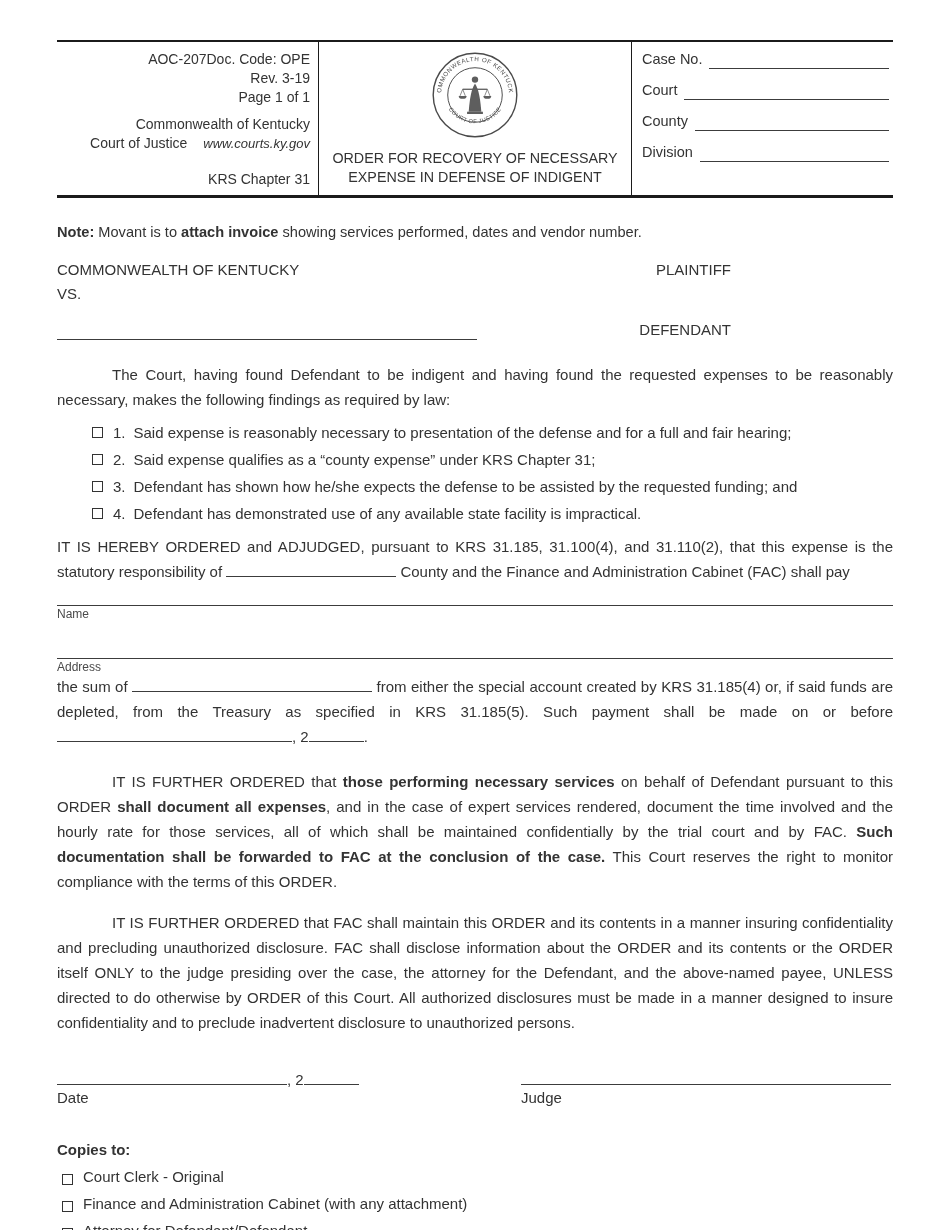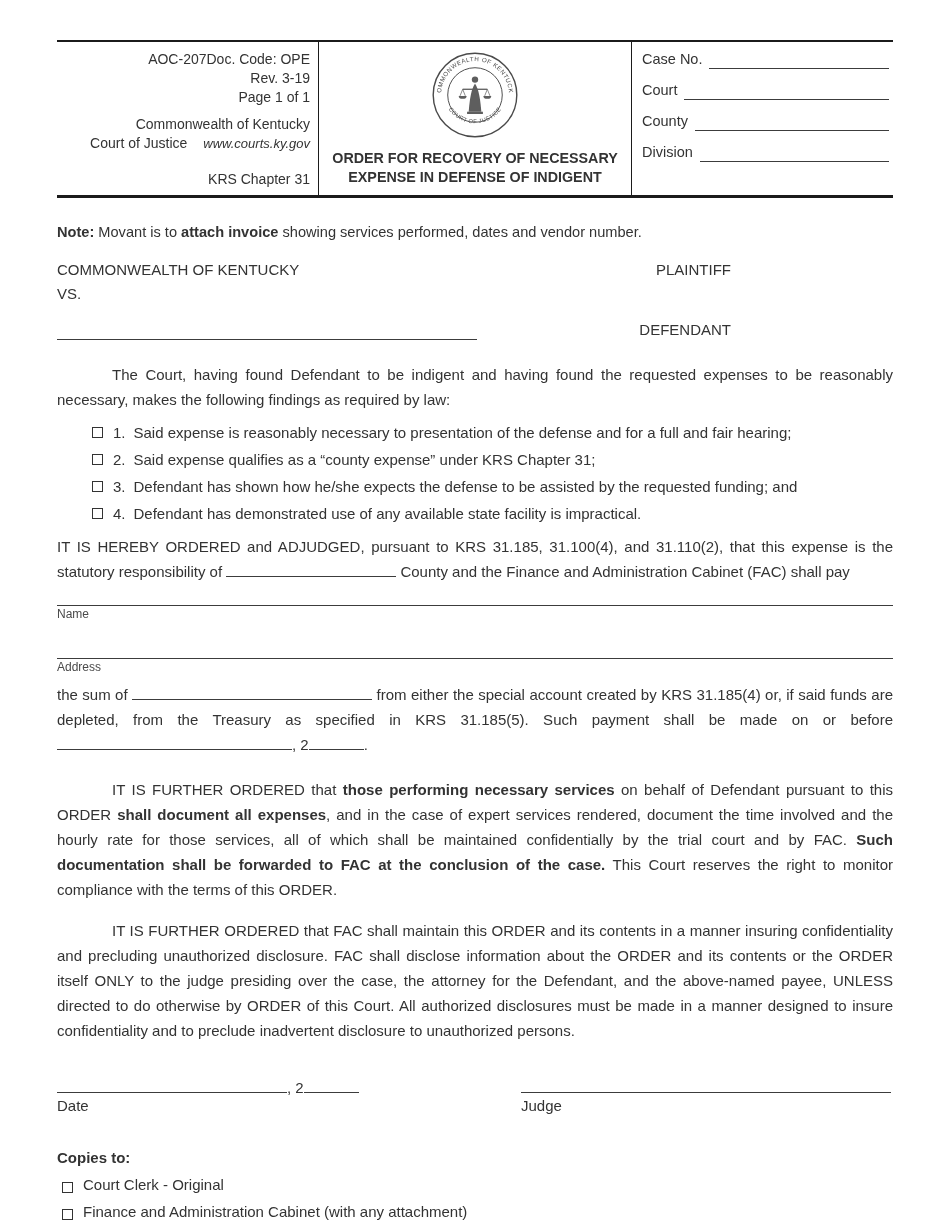--- a/index.html
+++ b/index.html
@@ -13,21 +13,21 @@
   
   .header{ display:flex; border-top:2.5px solid #1b1b1b; border-bottom:3px solid #1b1b1b; height:158px; }
   .h-left{ width:261px; padding:8px 8px 6px 5px; display:flex; flex-direction:column; font-size:14px; line-height:19px;text-align:right; }
   .formno{ display:inline-block; width:122px; }
   .site{ font-style:italic; margin-left:16px; font-size:13px; }
   .krs{ margin-top:auto; }
   .mt8{ margin-top:8px; }
   .h-center{ width:314px; border-left:1.5px solid #1b1b1b; border-right:1.5px solid #1b1b1b;
     display:flex; flex-direction:column; align-items:center; padding:9px 6px 9px; }
   .seal{ width:88px; height:88px; }
-  .title{ margin-top:auto; text-align:center; font-weight:bold; font-size:14.3px; line-height:18.5px; }
+  .title{ margin-top:auto; text-align:center; font-weight:normal; font-size:14.3px; line-height:18.5px; }
   .h-right{ flex:1; padding:9px 4px 0 10px; font-size:14.5px; }
   .field{ display:flex; align-items:flex-start; height:31px; }
   .flabel{ margin-right:7px; white-space:nowrap; padding-bottom:1px; }
   .fline{ flex:1; border-bottom:1.4px solid #3c3c3c; height:18px; }
   
   .note{ margin-top:24px; font-size:14.6px; line-height:20px; }
   .caption{ margin-top:18px; }
   .cap-row{ display:flex; align-items:flex-end; line-height:20px; }
   .cap-label{ margin-left:auto; margin-right:162px; }
   .vs{ margin-top:5px; }
@@ -40,21 +40,21 @@
   .p1{ margin-top:22px; }
   .findings{ margin-top:12px; }
   .check-item{ display:flex; align-items:center; margin:0 0 10px 35px; line-height:17px; }
   .cbox{ width:11px; height:11px; border:1.5px solid #333; margin-right:10px; flex:none; }
   .fnum{ margin-right:8px; }
   .hereby{ margin-top:12px; }
   .fullline{ border-bottom:1.4px solid #3c3c3c; height:22px; }
   .nameline{ margin-top:0; }
   .linelabel{ text-align:left; font-size:12px; color:#4a4a4a; height:14px; line-height:14px; margin-top:1px; }
   .addrline{ margin-top:16px; }
-  .sum{ margin-top:8px; }
+  .sum{ margin-top:0; }
   .fo1{ margin-top:20px; }
   .fo2{ margin-top:16px; }
   .sig-row{ margin-top:36px; display:flex; justify-content:space-between; }
   .sig-left{ width:330px; }
   .sig-right{ width:372px; padding-right:14px; }
   .sig-line{ height:15px; }
   .sig-label{ margin-top:3px; line-height:17px; }
   .copies{ margin-top:34px; }
   .copies-head{ font-weight:bold; line-height:20px; margin-bottom:8px; }
   .copy-item{ display:flex; align-items:flex-end; margin:0 0 10px 5px; line-height:17px; }

